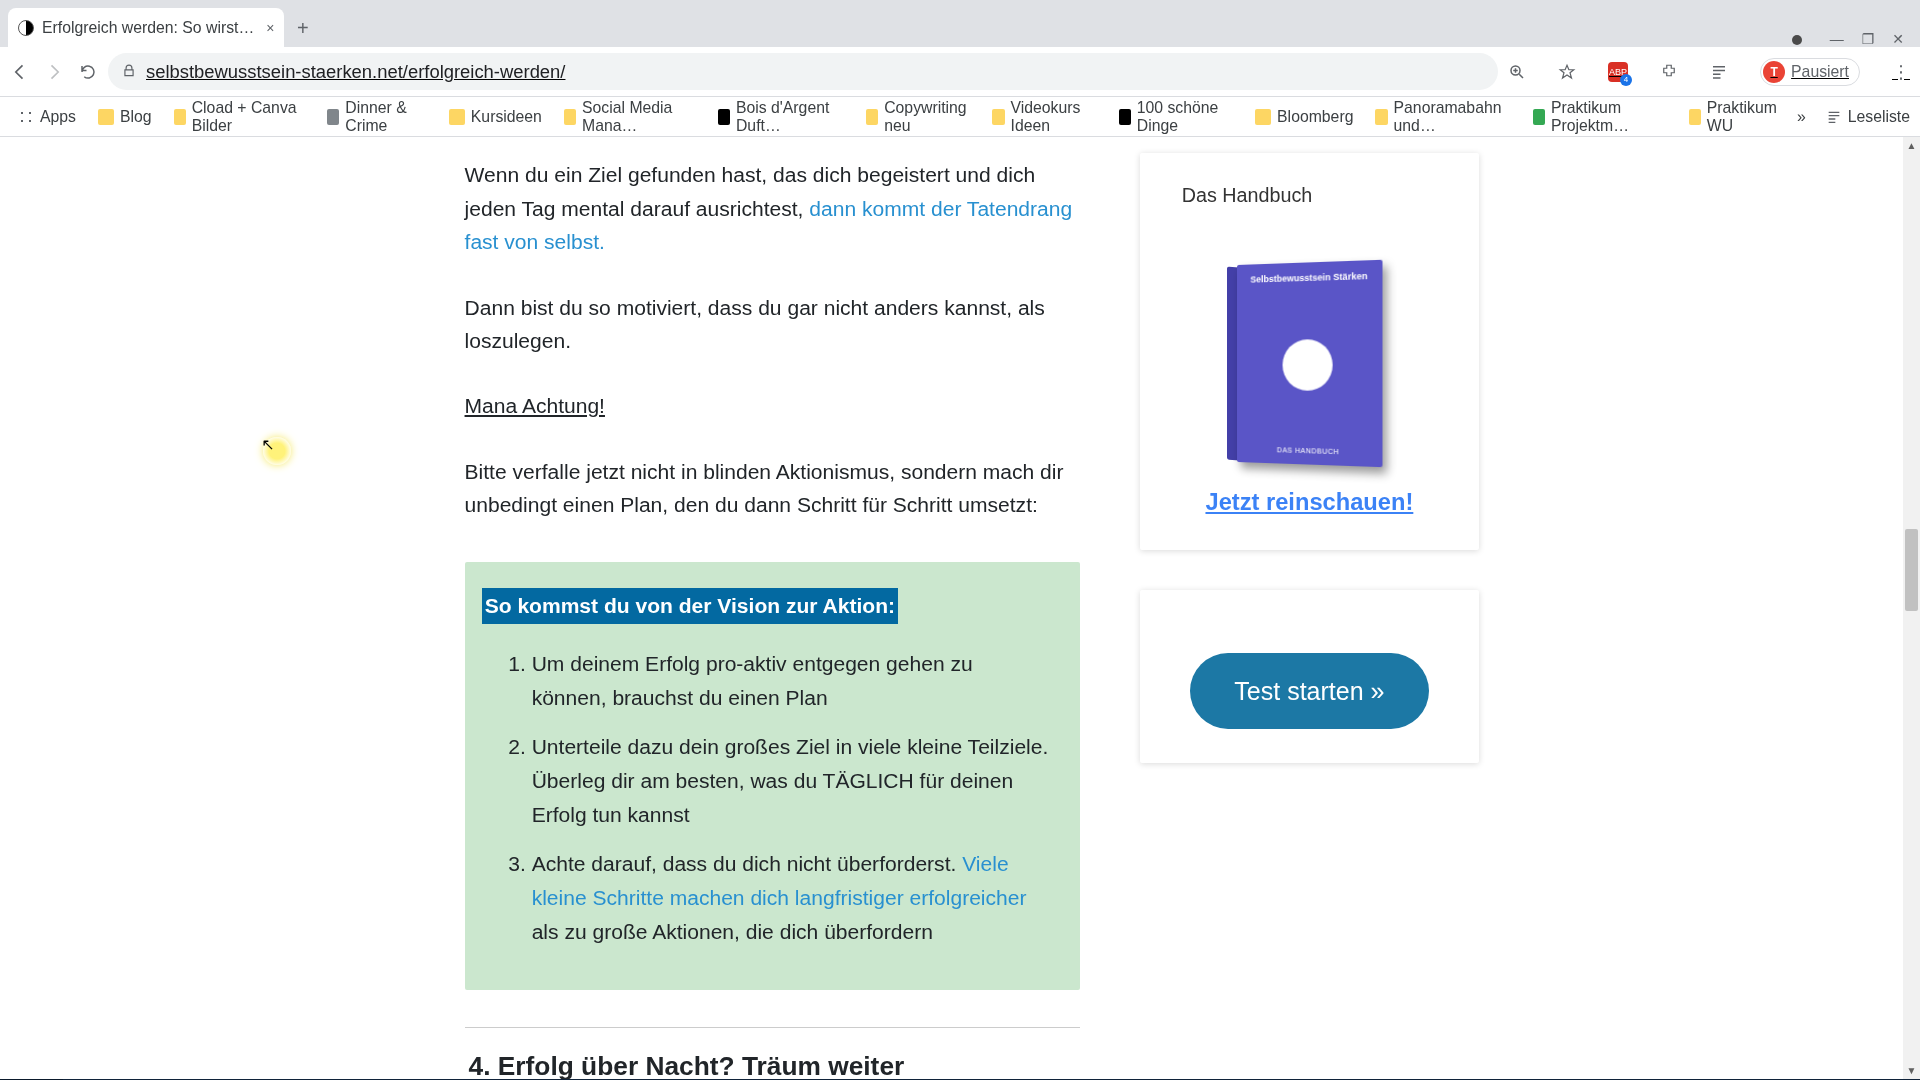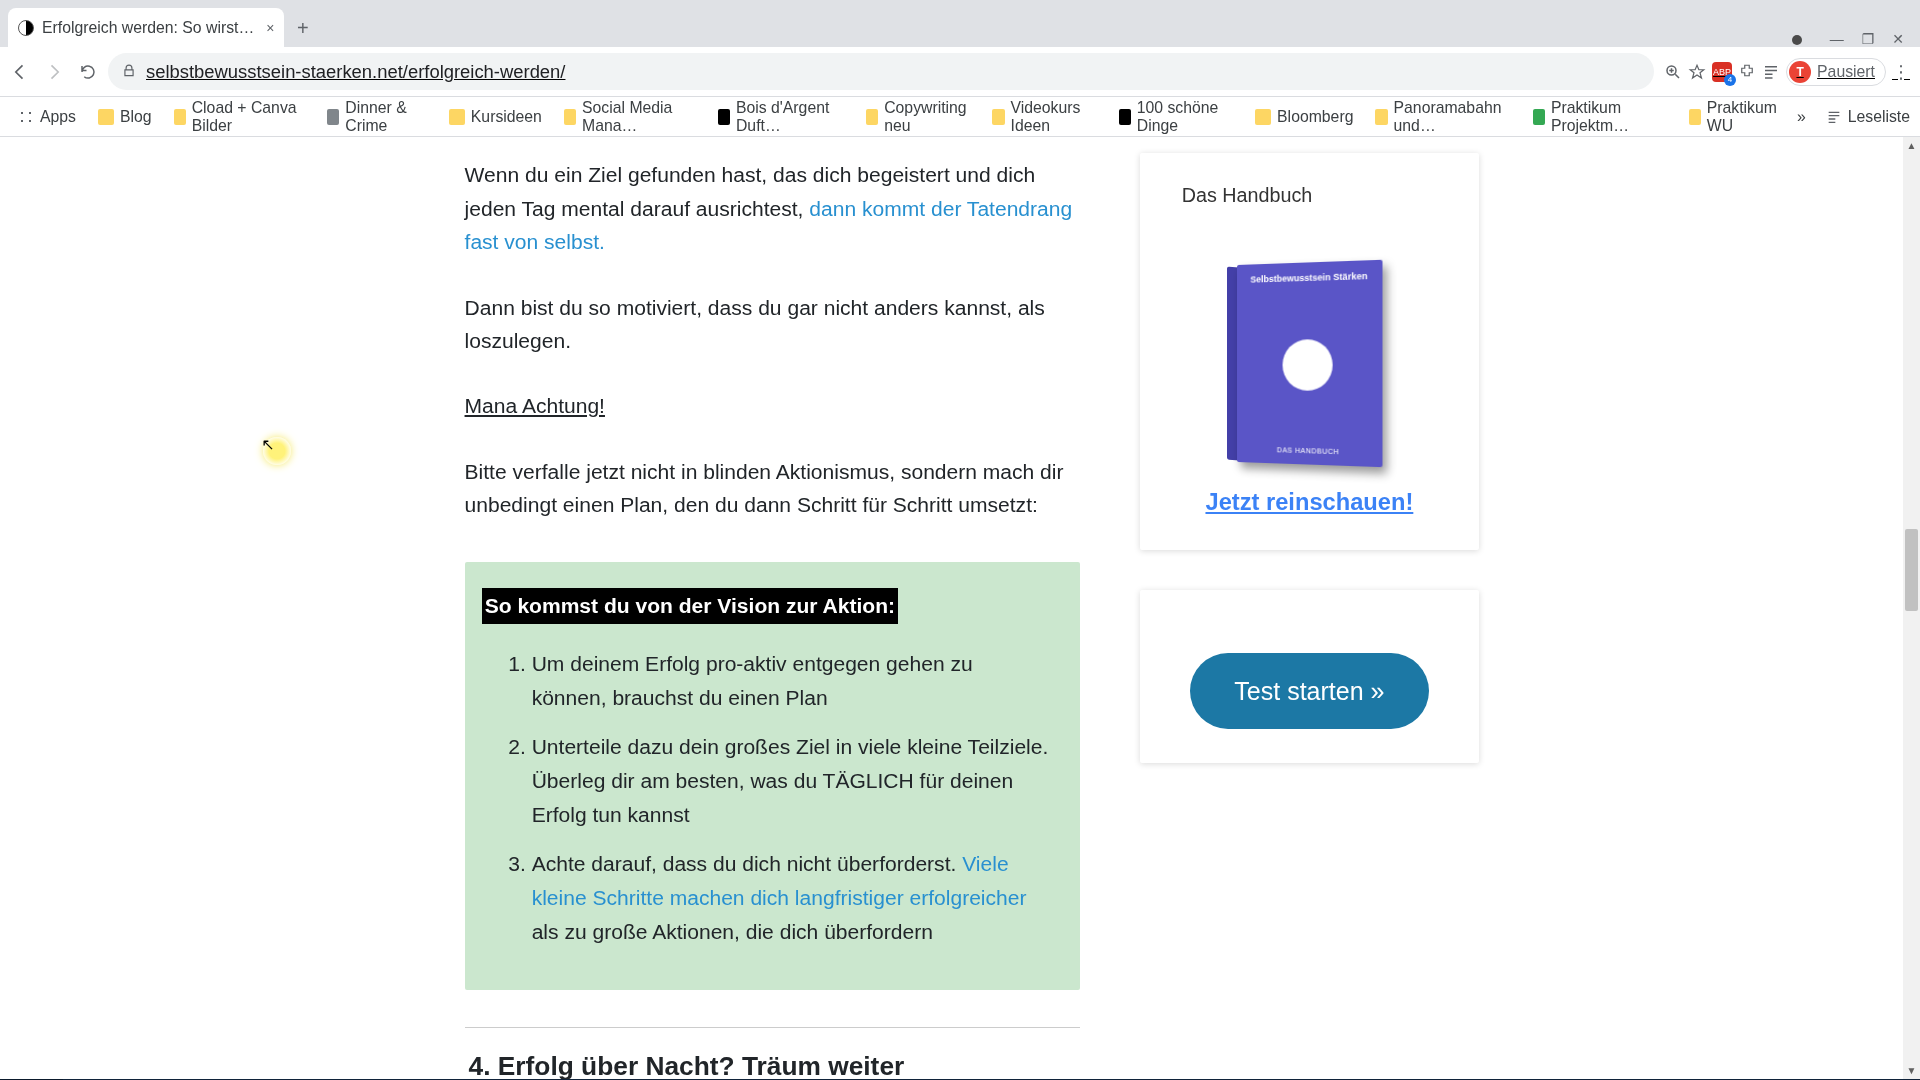--- a/index.html
+++ b/index.html
@@ -22,21 +22,21 @@
   .user-dot-top { width:10px; height:10px; background:#4a4a4a; border-radius:50%; margin-top:4px; margin-right:10px;}
 
   .addr-bar { height:calc(38px * var(--fs)); background:#fff; display:flex; align-items:center; padding:0 10px;
               border-bottom:1px solid #dadce0;text-decoration:underline;}
   .nav-icons { display:flex; gap:14px; align-items:center; color:#5f6368;}
   .nav-icons .nav-arrow, .nav-icons .nav-reload { width:20px; height:20px; display:flex; align-items:center; justify-content:center;}
   .nav-icons .disabled { opacity:.4;}
   .url-field { flex:1; display:flex; align-items:center; gap:10px; background:#f1f3f4; border-radius:20px;
                height:calc(28px * var(--fs)); margin:0 10px; padding:0 14px; font-size:calc(14px * var(--fs)); color:#202124;}
   .url-field .lock { color:#5f6368;}
-  .addr-right { display:flex; align-items:center; gap:6px; color:#5f6368;}
+  .addr-right { display:flex; align-items:center; gap:32px; color:#5f6368;}
   .addr-right .icon { width:18px; height:18px; display:flex; align-items:center; justify-content:center;}
   .abp-badge { position:relative; width:20px; height:20px; background:#d93025; border-radius:4px; color:#fff;
                font-size:9px; display:flex; align-items:center; justify-content:center;}
   .abp-badge::after { content:"4"; position:absolute; right:-4px; bottom:-4px; background:#1a73e8; color:#fff;
                       font-size:8px; width:12px; height:12px; border-radius:50%; display:flex; align-items:center;
                       justify-content:center;}
   .profile-chip { display:flex; align-items:center; gap:6px; border:1px solid #dadce0; border-radius:16px;
                   padding:2px 10px 2px 2px; font-size:calc(12px * var(--fs)); color:#5f6368;}
   .profile-chip .avatar{ width:22px; height:22px; background:#ea4335; border-radius:50%; color:#fff;
                          display:flex; align-items:center; justify-content:center; font-size:12px; font-weight:bold;}
@@ -65,21 +65,21 @@
   .page-content { position:relative; width:100%; height:100%; }
 
   
   .article { position:absolute; left:calc(353px * var(--fs)); width:calc(468px * var(--fs));
              font-size:calc(16px * var(--fs)); color:#212529; line-height:1.6;}
   .article .para { margin-top:calc(8px * var(--fs));}
   .article a { color:#2890d0; text-decoration:none;}
   .article u { text-decoration:underline;}
   .highlight-box { background:#cbe7ce; border-radius:2px; padding:calc(20px * var(--fs)) calc(22px * var(--fs))
                    calc(20px * var(--fs)) calc(13px * var(--fs)); margin-top:calc(30px * var(--fs));}
-  .hl-title { display:inline-block; background:#000000; color:#fff; font-weight:600;
+  .hl-title { display:inline-block; background:#0369a1; color:#fff; font-weight:600;
               padding:1px 3px;}
   .highlight-box ol { margin-top:calc(18px * var(--fs)); padding-left:calc(38px * var(--fs));}
   .highlight-box li { margin-bottom:calc(12px * var(--fs));}
   .section-head { border-top:1px solid #ccc; border-bottom:1px solid #ccc; padding:calc(13px * var(--fs)) 0
                   calc(13px * var(--fs)) 4px; margin-top:calc(28px * var(--fs)); font-weight:700;
                   font-size:calc(20px * var(--fs));}
 
   
   .sidebar { position:absolute; left:calc(866px * var(--fs)); width:calc(258px * var(--fs));}
   .side-card { background:#fff; box-shadow:0 1px 6px rgba(0,0,0,.15); border-radius:2px; margin-bottom:calc(30px * var(--fs));}

